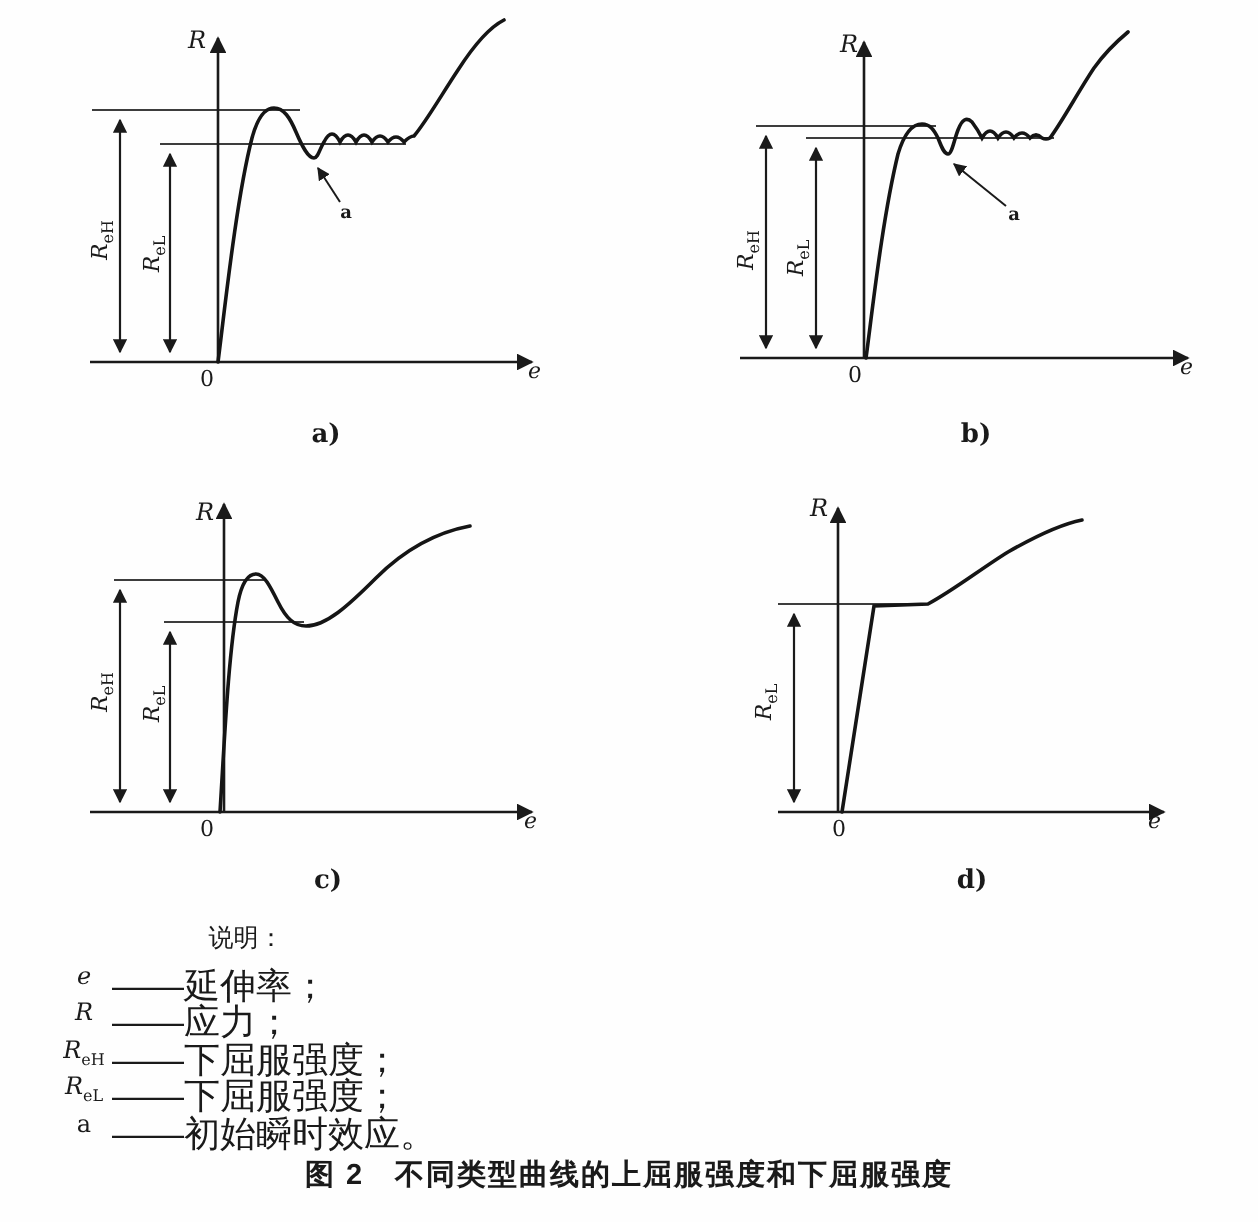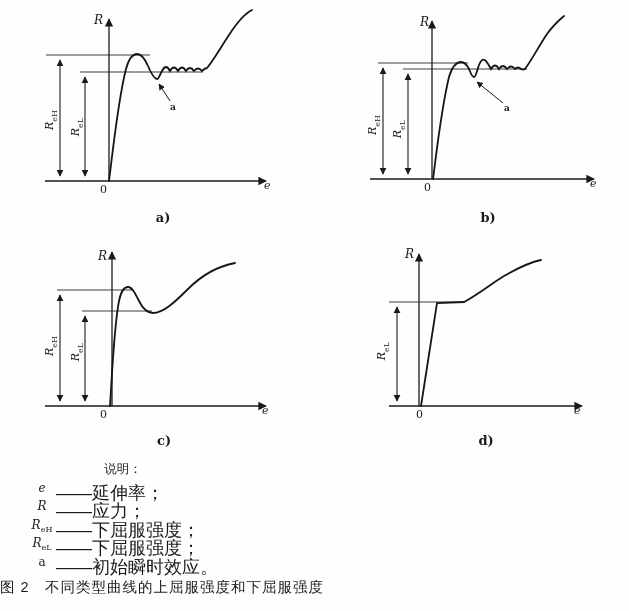--- a/index.html
+++ b/index.html
@@ -21,22 +21,22 @@
   .rot i{font-style:italic;}
   .rot sub{font-style:normal;font-size:8px;}
   .legend{position:absolute;left:28px;top:461px;font-size:12.5px;text-align:center;}
   .lg-title{height:20px;}
   .lg-row{display:flex;height:18.4px;align-items:flex-start;}
   .lg-sym{width:28px;font-family:"DejaVu Serif","Liberation Serif",serif;font-size:12px;}
   .lg-sym.it{font-style:italic;}
   .lg-sym sub{font-style:normal;font-size:8px;}
   .lg-desc{font-size:18px;}
   .caption{
-    position:absolute;left:0;top:578px;width:629px;
-    font-weight:normal;font-size:14.5px;letter-spacing:1px;
+    position:absolute;left:0;top:578px;width:629px;text-align:center;
+    font-weight:bold;font-size:14.5px;letter-spacing:1px;
   }
 </style>
 </head>
 <body>
 
 <div class="stage">
 
   <svg class="fig" width="629" height="611" viewBox="0 0 629 611">
     <defs>
       <marker id="ah" viewBox="0 0 10 10" refX="9" refY="5" markerWidth="6.5" markerHeight="6.5" orient="auto-start-reverse">

